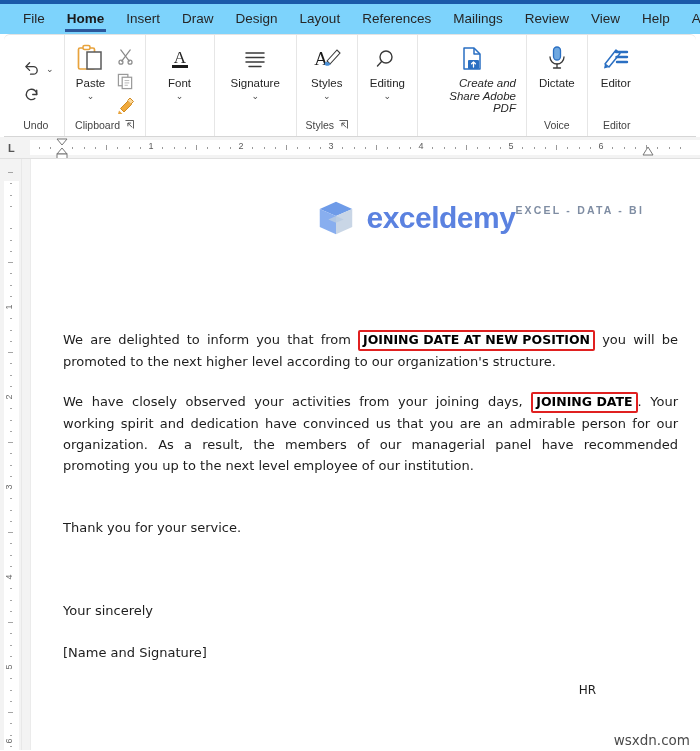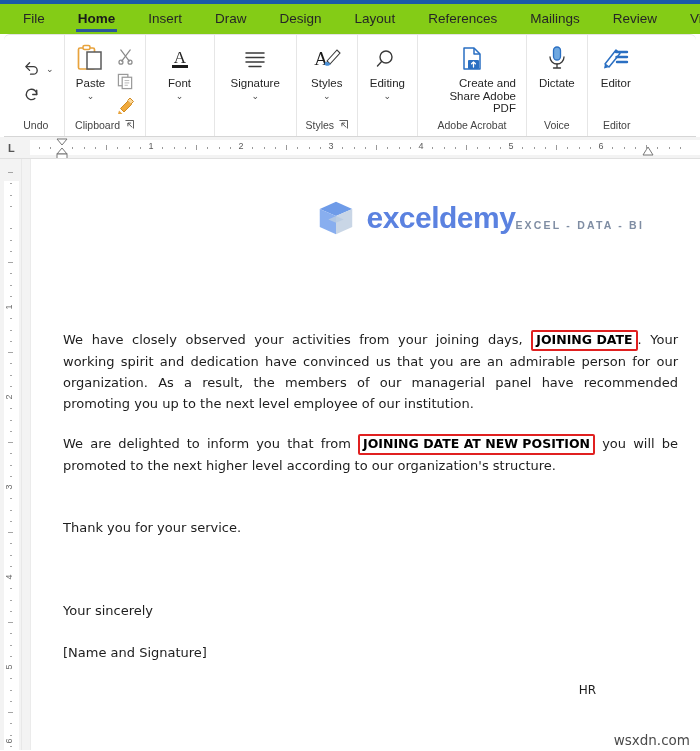--- a/index.html
+++ b/index.html
@@ -9,25 +9,25 @@
     background: #ffffff;
     overflow: hidden;
   }
 
   
   .accent-bar { height: 4px; background: #1b5aa8; width: 100%; }
 
   
   .tabbar {
     height: 30px;
-    background: #84cc16;
+    background: #7dd3fc;
     display: flex;
     align-items: center;
     padding-left: 14px;
-    gap: 15px;
+    gap: 4px;
   }
   .tab {
     font-size: 13.5px;
     color: #262626;
     padding: 3px 9px 5px 9px;
     position: relative;
     white-space: nowrap;
     cursor: default;
   }
   .tab.active { font-weight: bold; color: #1b1b1b; }
@@ -204,21 +204,21 @@
     font-weight: bold;
     color: #5b82e0;
     letter-spacing: -0.5px;
     line-height: 30px;
   }
   .logo-sub {
     font-size: 10.5px;
     font-weight: bold;
     color: #7f8da3;
     letter-spacing: 2.2px;
-    margin-top: 16px;
+    margin-top: 1px;
     text-align: center;
   }
 
   
   .letter {
     position: absolute;
     left: 32px;
     right: 22px;
     top: 160px;
     font-family: "DejaVu Sans", sans-serif;
@@ -421,34 +421,33 @@
           </svg>
         </div>
         <div class="lbl">Editing</div>
         <div class="chev">⌄</div>
       </div>
     </div>
     <div class="group-label"></div>
   </div>
 
   <div class="group">
-    <div class="group-body" style="padding-left:6px;padding-right:6px;gap:6px;">
+    <div class="group-body" style="padding-left:6px;padding-right:6px;gap:6px;font-style:italic;">
       <div class="bigbtn" style="max-width:96px;">
         <div class="ic">
           <svg width="26" height="28" viewBox="0 0 26 28">
             <path d="M5 3 H15 L21 9 V24 H5 Z" fill="#ffffff" stroke="#2a6fc2" stroke-width="1.5" stroke-linejoin="round"></path>
             <path d="M15 3 V9 H21" fill="none" stroke="#2a6fc2" stroke-width="1.5" stroke-linejoin="round"></path>
             <rect x="9" y="15" width="11" height="9" rx="1" fill="#2a6fc2"></rect>
             <path d="M14.5 17 L14.5 22 M12.6 18.8 L14.5 16.9 L16.4 18.8" stroke="#ffffff" stroke-width="1.3" fill="none" stroke-linecap="round" stroke-linejoin="round"></path>
           </svg>
         </div>
         <div class="lbl">Create and Share Adobe PDF</div>
       </div>
     </div>
-    <div class="group-label">Adobe Acrobat</div>
   </div>
 
   <div class="group">
     <div class="group-body" style="padding-left:8px;padding-right:8px;">
       <div class="bigbtn">
         <div class="ic">
           <svg width="24" height="30" viewBox="0 0 24 30">
             <rect x="8.5" y="3" width="7" height="13" rx="3.5" fill="#6fa8e0" stroke="#2a6fc2" stroke-width="1.3"></rect>
             <path d="M5 13 A7 7 0 0 0 19 13" fill="none" stroke="#3a3a3a" stroke-width="1.3" stroke-linecap="round"></path>
             <path d="M12 20 V24 M8.5 24 H15.5" stroke="#3a3a3a" stroke-width="1.3" stroke-linecap="round"></path>
@@ -628,30 +627,30 @@
         <div class="logo-sub">EXCEL - DATA - BI</div>
       </div>
     </div>
 
     <div class="letter">
 
 
       <div class="sp-sm"></div>
 
       <div class="para just">
-        <span>We have closely observed your activities from your joining days,</span>
-        <span class="field">JOINING DATE</span><span>. Your working spirit and dedication have convinced us that you are an admirable person for our organization. As a result, the members of our managerial panel have recommended promoting you up to the next level employee of our institution.</span>
-      </div>
-
-      <div class="para just">
         <span>We are delighted to inform you that from</span>
         <span class="field">JOINING DATE AT NEW POSITION</span>
         <span>you will be promoted to the next higher level according to our organization's structure.</span>
       </div>
 
+      <div class="para just">
+        <span>We have closely observed your activities from your joining days,</span>
+        <span class="field">JOINING DATE</span><span>. Your working spirit and dedication have convinced us that you are an admirable person for our organization. As a result, the members of our managerial panel have recommended promoting you up to the next level employee of our institution.</span>
+      </div>
+
       <div class="sp-md"></div>
 
       <div class="para">Thank you for your service.</div>
 
       <div class="sp-md"></div>
 
 
       <div class="right-block">
         <div class="ln">Your sincerely</div>
         <div class="ln">[Name and Signature]</div>

